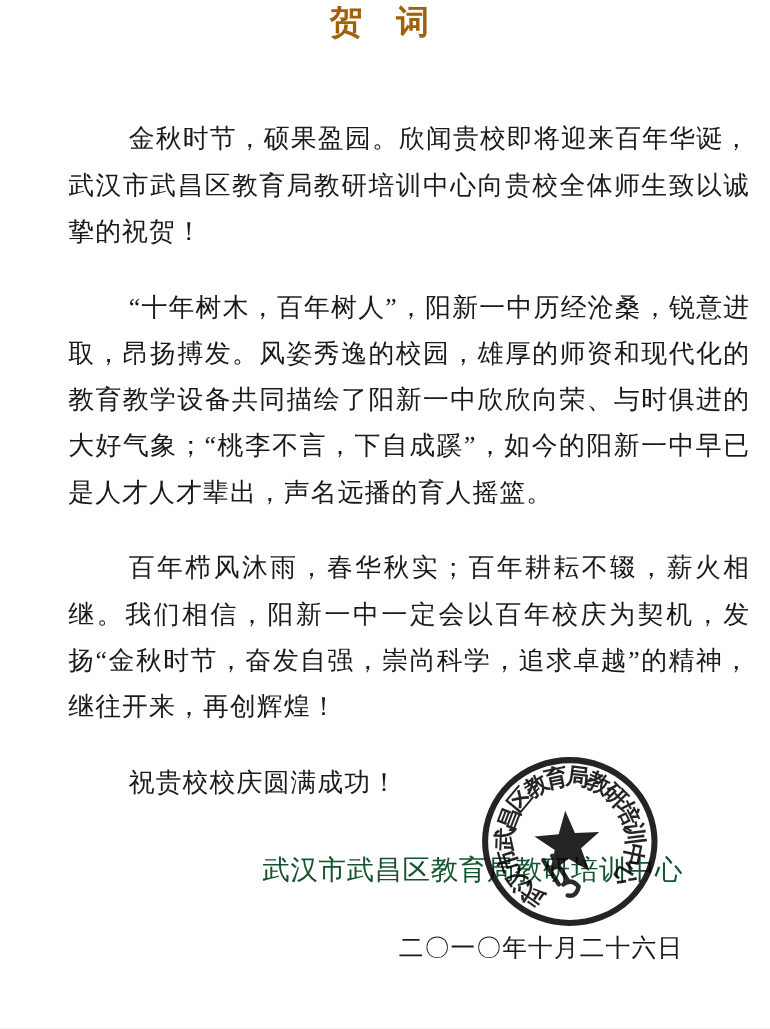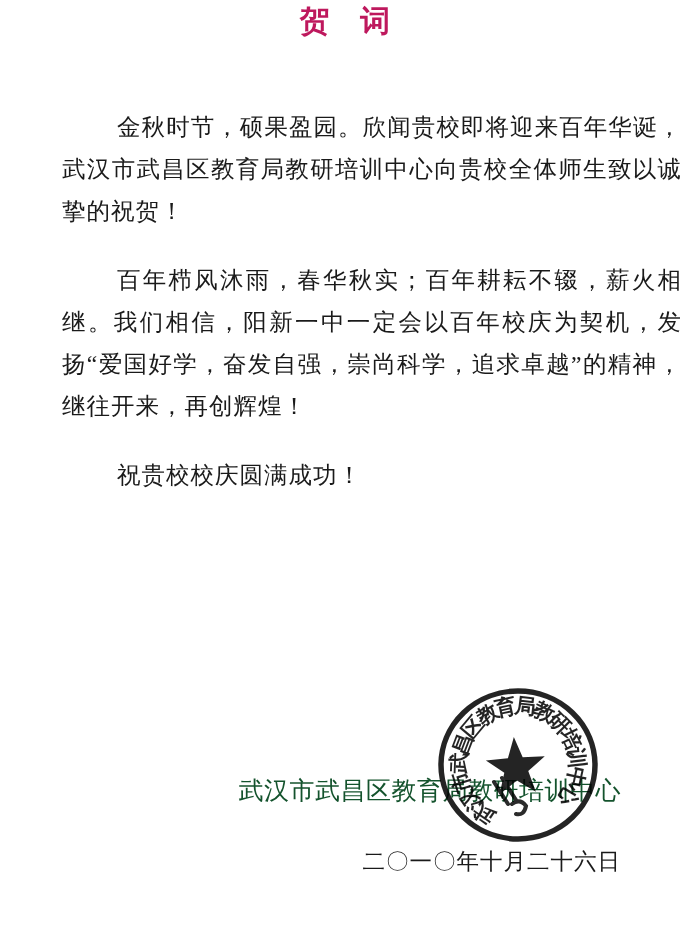--- a/index.html
+++ b/index.html
@@ -15,21 +15,21 @@
   }
   .doc-title {
     margin: 0;
     padding-top: 4px;
     text-align: center;
     font-family: "DejaVu Sans", "Liberation Sans", sans-serif;
     font-weight: bold;
     font-size: 30px;
     line-height: 33px;
     letter-spacing: 10px;
-    color: #be185d;
+    color: #a16207;
   }
   .letter-body {
     padding: 69px 18px 0 62px;
     font-size: 23.5px;
     line-height: 42px;
     text-align: justify;
     letter-spacing: 1px;
   }
   .letter-body p {
     margin: 0 0 27px 0;
@@ -80,21 +80,22 @@
 </style>
 </head>
 <body>
 
 <div class="page">
 
   <h1 class="doc-title">贺 词</h1>
 
   <div class="letter-body">
     <p class="para-1">金秋时节，硕果盈园。欣闻贵校即将迎来百年华诞，武汉市武昌区教育局教研培训中心向贵校全体师生致以诚挚的祝贺！</p>
-    <p class="para-3">百年栉风沐雨，春华秋实；百年耕耘不辍，薪火相继。我们相信，阳新一中一定会以百年校庆为契机，发扬“爱国好学，奋发自强，崇尚科学，追求卓越”的精神，继往开来，再创辉煌！</p>
+    <p class="para-2">“十年树木，百年树人”，阳新一中历经沧桑，锐意进取，昂扬搏发。风姿秀逸的校园，雄厚的师资和现代化的教育教学设备共同描绘了阳新一中欣欣向荣、与时俱进的大好气象；“桃李不言，下自成蹊”，如今的阳新一中早已是人才人才辈出，声名远播的育人摇篮。</p>
+    <p class="para-3">百年栉风沐雨，春华秋实；百年耕耘不辍，薪火相继。我们相信，阳新一中一定会以百年校庆为契机，发扬“金秋时节，奋发自强，崇尚科学，追求卓越”的精神，继往开来，再创辉煌！</p>
     <p class="para-4">祝贵校校庆圆满成功！</p>
   </div>
 
   <div class="signature-line">武汉市武昌区教育局教研培训中心</div>
 
   <div class="date-line">二〇一〇年十月二十六日</div>
 
   <svg class="seal" viewBox="0 0 164 158" xmlns="http://www.w3.org/2000/svg">
     <ellipse class="seal-ring" cx="82" cy="79" rx="77" ry="74"></ellipse>
     <polygon class="seal-star" points="80,51 87.4,71.8 109.5,72.4 92,85.9 98.2,107.1 80,94.6 61.8,107.1 68,85.9 50.5,72.4 72.6,71.8" transform="rotate(-4 80 82)"></polygon>

